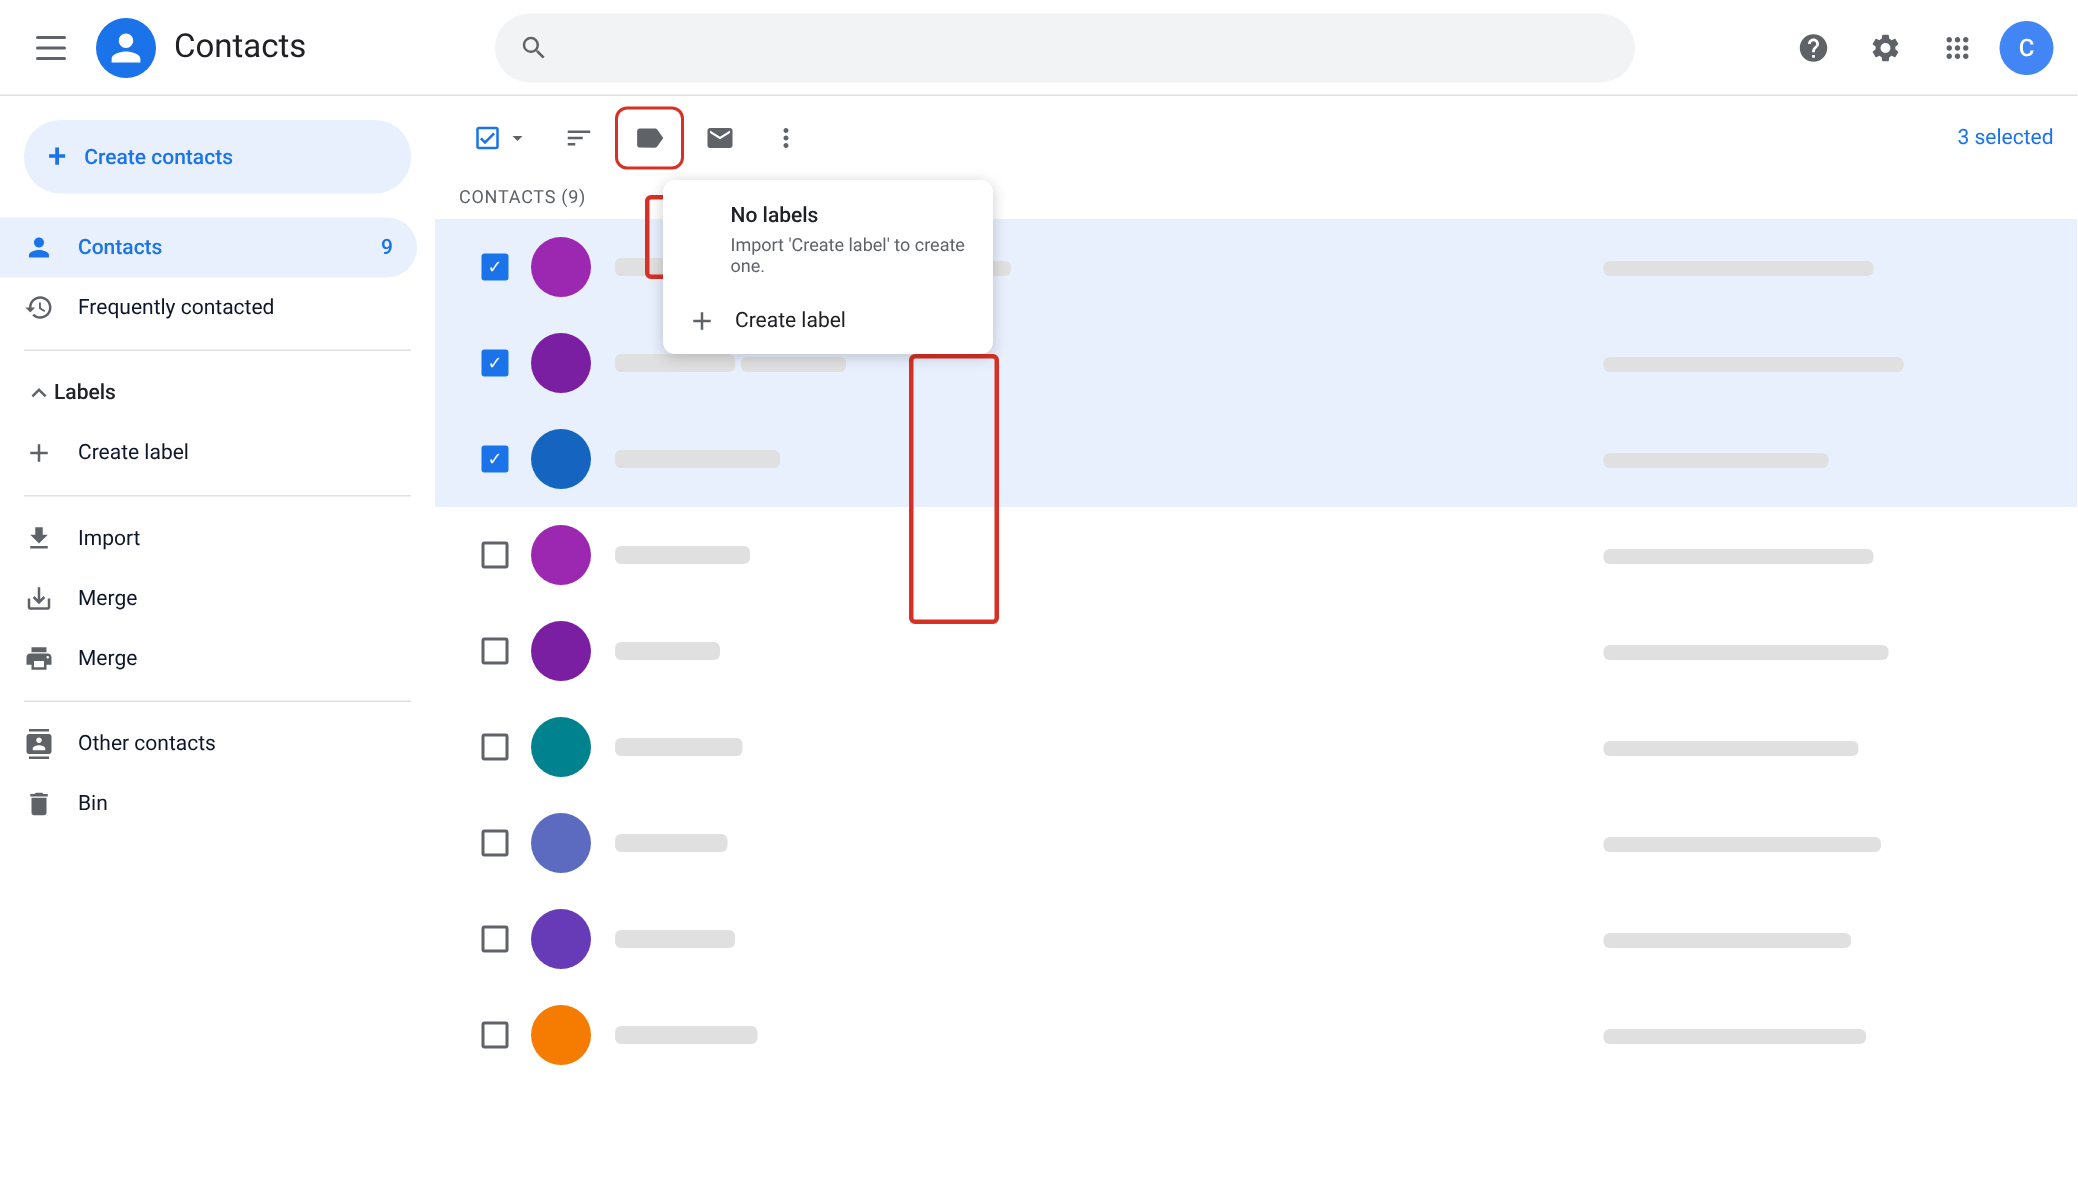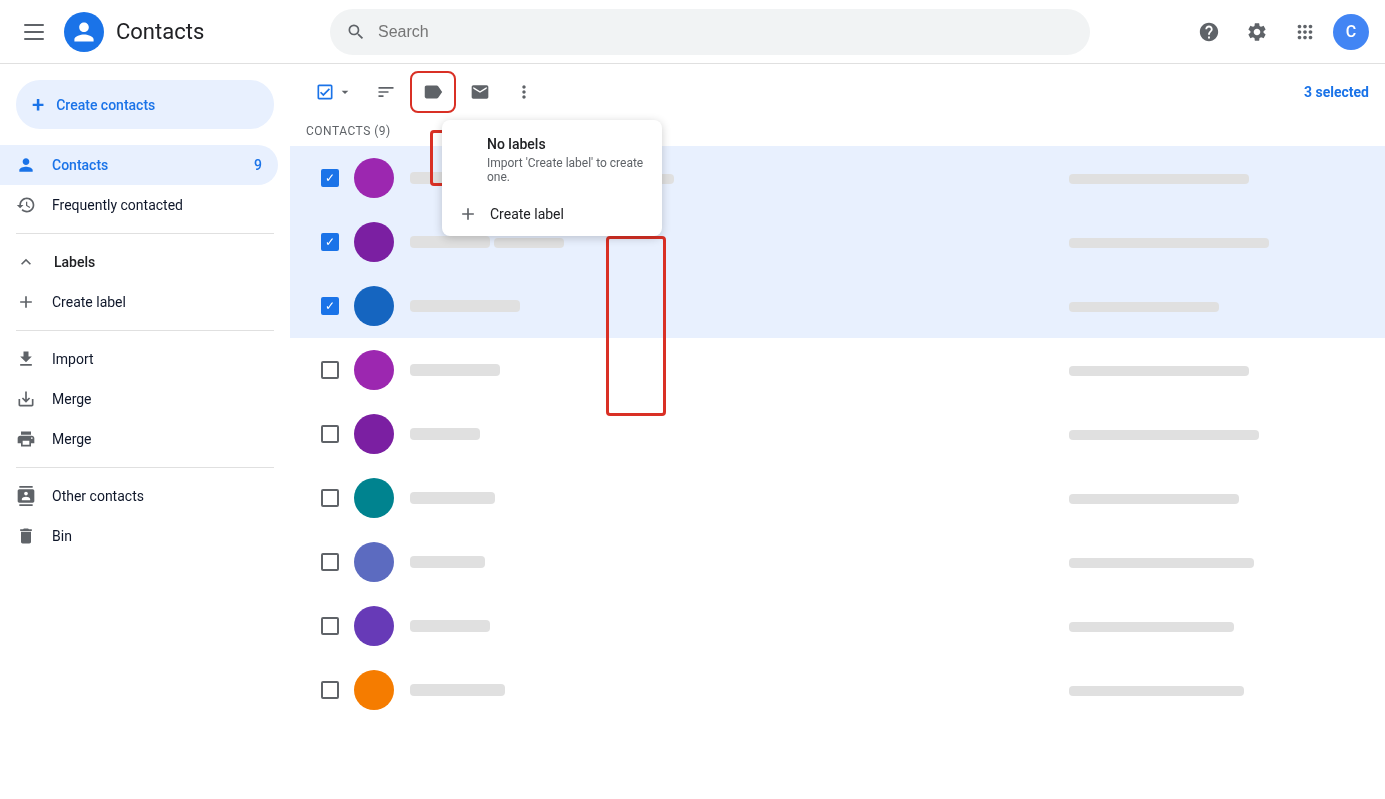--- a/index.html
+++ b/index.html
@@ -26,32 +26,32 @@
     
     .main { display: flex; flex: 1; overflow: hidden; }
 
     
     .sidebar { width: 290px; flex-shrink: 0; padding: 8px 0; overflow-y: auto; }
     .sidebar-create-btn { display: flex; align-items: center; gap: 12px; margin: 8px 16px 16px; padding: 12px 16px; border-radius: 24px; cursor: pointer; background: #e8f0fe; font-size: 14px; color: #1a73e8; font-weight: 500; }
     .create-plus { font-size: 22px; color: #1a73e8; }
     .sidebar-item { display: flex; align-items: center; gap: 16px; padding: 10px 16px; border-radius: 0 24px 24px 0; cursor: pointer; font-size: 14px; color: #0f172a; margin-right: 12px; }
     .sidebar-item.active { background: #e8f0fe; color: #1a73e8; font-weight: 500; }
     .sidebar-item .badge { margin-left: auto; font-size: 14px; }
-    .sidebar-section-header { display: flex; align-items: center; gap: 18px; padding: 10px 16px; cursor: pointer; font-size: 14px; color: #202124; font-weight: 500; }
+    .sidebar-section-header { display: flex; align-items: center; gap: 0; padding: 10px 16px; cursor: pointer; font-size: 14px; color: #202124; font-weight: 500; }
     .sidebar-icon { width: 20px; height: 20px; display: flex; align-items: center; justify-content: center; }
     .divider { height: 1px; background: #e0e0e0; margin: 8px 16px; }
 
     
     .content { flex: 1; display: flex; flex-direction: column; overflow: hidden; position: relative; }
 
     
     .toolbar { display: flex; align-items: center; padding: 8px 16px; height: 56px; gap: 4px; }
     .toolbar-btn { display: flex; align-items: center; justify-content: center; width: 40px; height: 40px; border-radius: 50%; cursor: pointer; border: none; background: transparent; }
     .toolbar-btn.with-dropdown { width: 56px; border-radius: 20px; gap: 2px; }
-    .selected-count { margin-left: auto; color: #1a73e8; font-size: 14px; font-weight: 700; }
+    .selected-count { margin-left: auto; color: #1a73e8; font-size: 14px; font-weight: 400; }
 
     
     .contacts-header { padding: 4px 16px 8px; font-size: 12px; color: #5f6368; font-weight: 400; letter-spacing: 0.5px; }
 
     
     .contact-list { flex: 1; overflow-y: auto; }
     .contact-row { display: flex; align-items: center; padding: 8px 16px; height: 64px; cursor: pointer; }
     .contact-row.selected { background: #e8f0fe; }
     .checkbox-area { width: 48px; display: flex; align-items: center; justify-content: center; flex-shrink: 0; }
     .checkbox { width: 18px; height: 18px; border: 2px solid #5f6368; border-radius: 2px; cursor: pointer; display: flex; align-items: center; justify-content: center; }
@@ -98,21 +98,20 @@
         <path d="M12 12c2.7 0 4.8-2.1 4.8-4.8S14.7 2.4 12 2.4 7.2 4.5 7.2 7.2 9.3 12 12 12zm0 2.4c-3.2 0-9.6 1.6-9.6 4.8v2.4h19.2v-2.4c0-3.2-6.4-4.8-9.6-4.8z"></path>
       </svg>
     </div>
     <span class="app-title">Contacts</span>
   </div>
   <div class="search-bar">
     <div class="search-bar-inner">
       <svg width="20" height="20" viewBox="0 0 24 24" fill="#5f6368">
         <path d="M15.5 14h-.79l-.28-.27A6.47 6.47 0 0 0 16 9.5 6.5 6.5 0 1 0 9.5 16c1.61 0 3.09-.59 4.23-1.57l.27.28v.79l5 4.99L20.49 19l-4.99-5zm-6 0C7.01 14 5 11.99 5 9.5S7.01 5 9.5 5 14 7.01 14 9.5 11.99 14 9.5 14z"></path>
       </svg>
-      <input type="text" placeholder="Search" style="">
     </div>
   </div>
   <div class="topbar-right">
     <div class="icon-btn">
       <svg width="22" height="22" viewBox="0 0 24 24" fill="#5f6368">
         <path d="M12 2C6.48 2 2 6.48 2 12s4.48 10 10 10 10-4.48 10-10S17.52 2 12 2zm1 17h-2v-2h2v2zm2.07-7.75l-.9.92C13.45 12.9 13 13.5 13 15h-2v-.5c0-1.1.45-2.1 1.17-2.83l1.24-1.26c.37-.36.59-.86.59-1.41 0-1.1-.9-2-2-2s-2 .9-2 2H8c0-2.21 1.79-4 4-4s4 1.79 4 4c0 .88-.36 1.68-.93 2.25z"></path>
       </svg>
     </div>
     <div class="icon-btn">
       <svg width="22" height="22" viewBox="0 0 24 24" fill="#5f6368">

